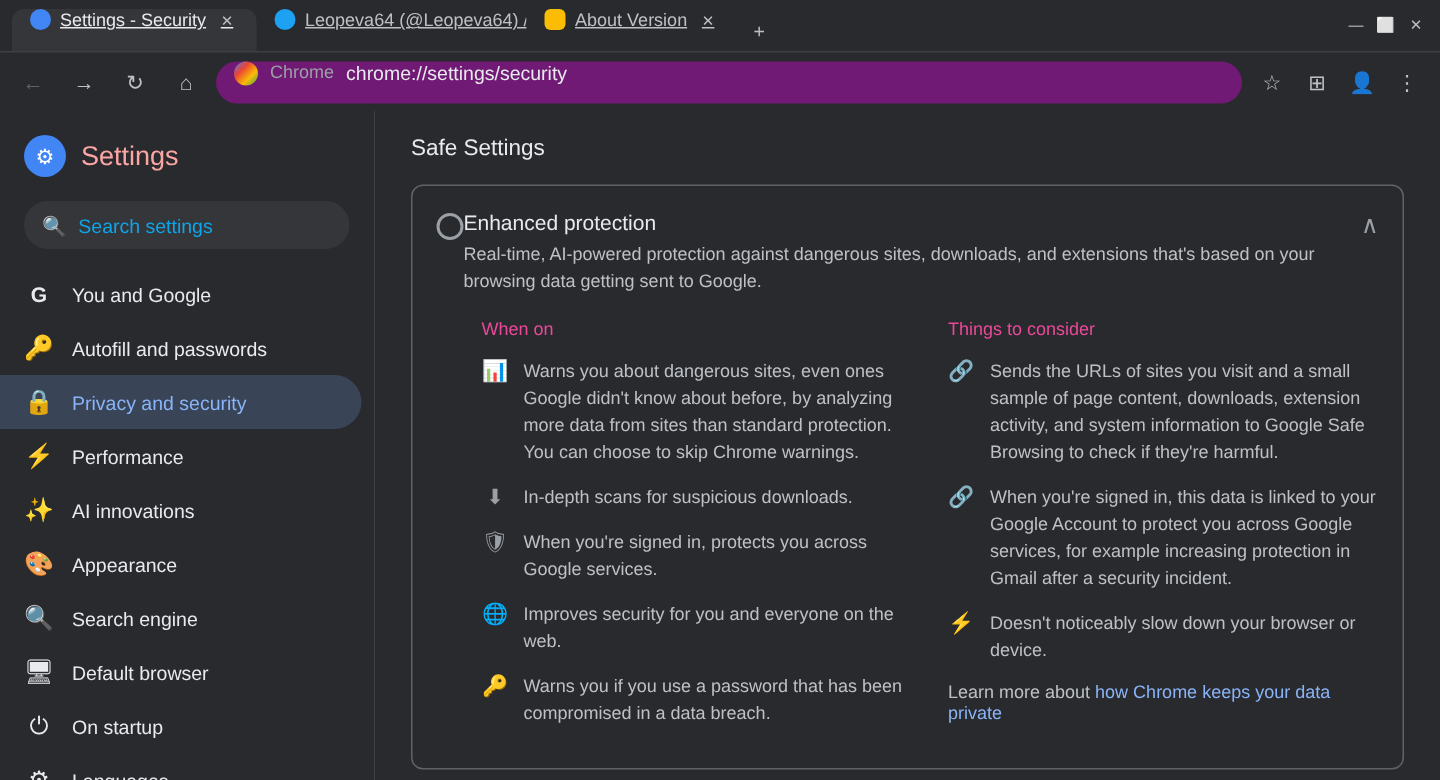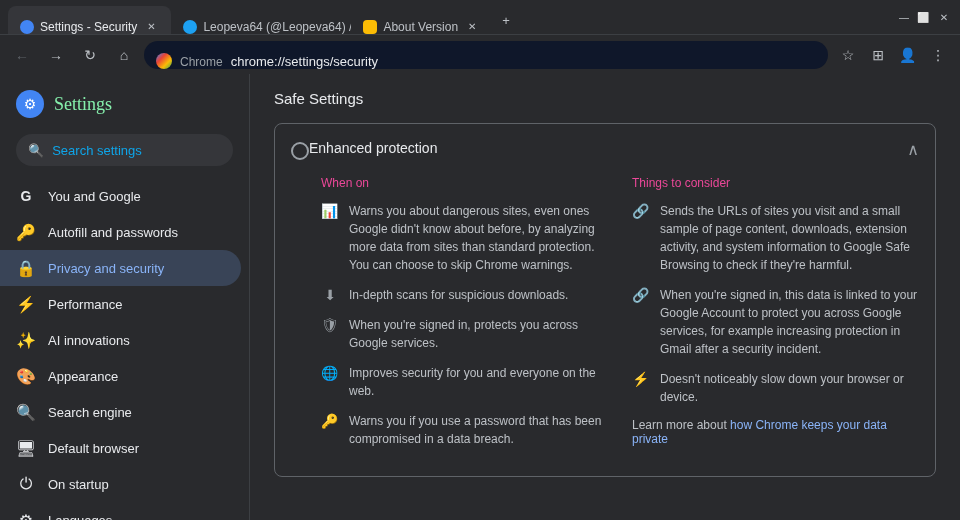--- a/index.html
+++ b/index.html
@@ -25,28 +25,29 @@
     .tab-bar {
       display: flex;
       align-items: flex-end;
       flex: 1;
       height: 100%;
     }
     .tab {
       height: 28px;
       padding: 0 12px;
       display: flex;
-      align-items: flex-end;
+      align-items: flex-start;
       gap: 6px;
       border-radius: 8px 8px 0 0;
       font-size: 12px;
       cursor: pointer;
       white-space: nowrap;
       max-width: 180px;
       overflow: hidden;
+      text-decoration: underline;
     }
     .tab.active {
       background: #35363a;
       color: #e8eaed;
     }
     .tab.inactive {
       background: transparent;
       color: #bdc1c6;
     }
     .tab-icon {
@@ -110,24 +111,24 @@
       align-items: center;
       justify-content: center;
       color: #bdc1c6;
       font-size: 14px;
       cursor: pointer;
     }
     .nav-btn.disabled { color: #5f6368; cursor: default; }
     .address-bar {
       flex: 1;
       height: 28px;
-      background: #0f172a;
+      background: #701a75;
       border-radius: 14px;
       display: flex;
-      align-items: flex-end;
+      align-items: flex-start;
       padding: 0 12px;
       gap: 8px;
       font-size: 13px;
       color: #e8eaed;
     }
     .chrome-icon {
       width: 16px;
       height: 16px;
       background: linear-gradient(135deg, #4285f4, #ea4335, #fbbc05, #34a853);
       border-radius: 50%;
@@ -167,22 +168,21 @@
       background: #4285f4;
       display: flex;
       align-items: center;
       justify-content: center;
       font-size: 14px;
       color: white;
       flex-shrink: 0;
     }
     .settings-title {
       font-size: 18px;
-      color: #86efac;
-      font-family: Liberation Serif, serif;
+      color: #fca5a5;
     }
     .search-bar {
       margin: 0 16px 12px;
       height: 32px;
       background: #35363a;
       border-radius: 16px;
       display: flex;
       align-items: center;
       padding: 0 12px;
       gap: 8px;
@@ -411,20 +411,21 @@
   </div>
 
   <div class="content">
     <div class="section-title">Safe Settings</div>
 
     <div class="protection-option">
       <div class="option-header">
         <div class="radio-btn"></div>
         <div style="flex:1;">
           <div class="option-title">Enhanced protection</div>
+          <div style="font-size:12px;color:#bdc1c6;margin-top:4px;line-height:1.5;">Real-time, AI-powered protection against dangerous sites, downloads, and extensions that's based on your browsing data getting sent to Google.</div>
         </div>
         <div class="expand-btn">∧</div>
       </div>
       <div class="option-details">
         <div class="two-col">
           <div>
             <div class="col-header">When on</div>
             <div class="detail-item">
               <div class="detail-icon">📊</div>
               <span>Warns you about dangerous sites, even ones Google didn't know about before, by analyzing more data from sites than standard protection. You can choose to skip Chrome warnings.</span>

